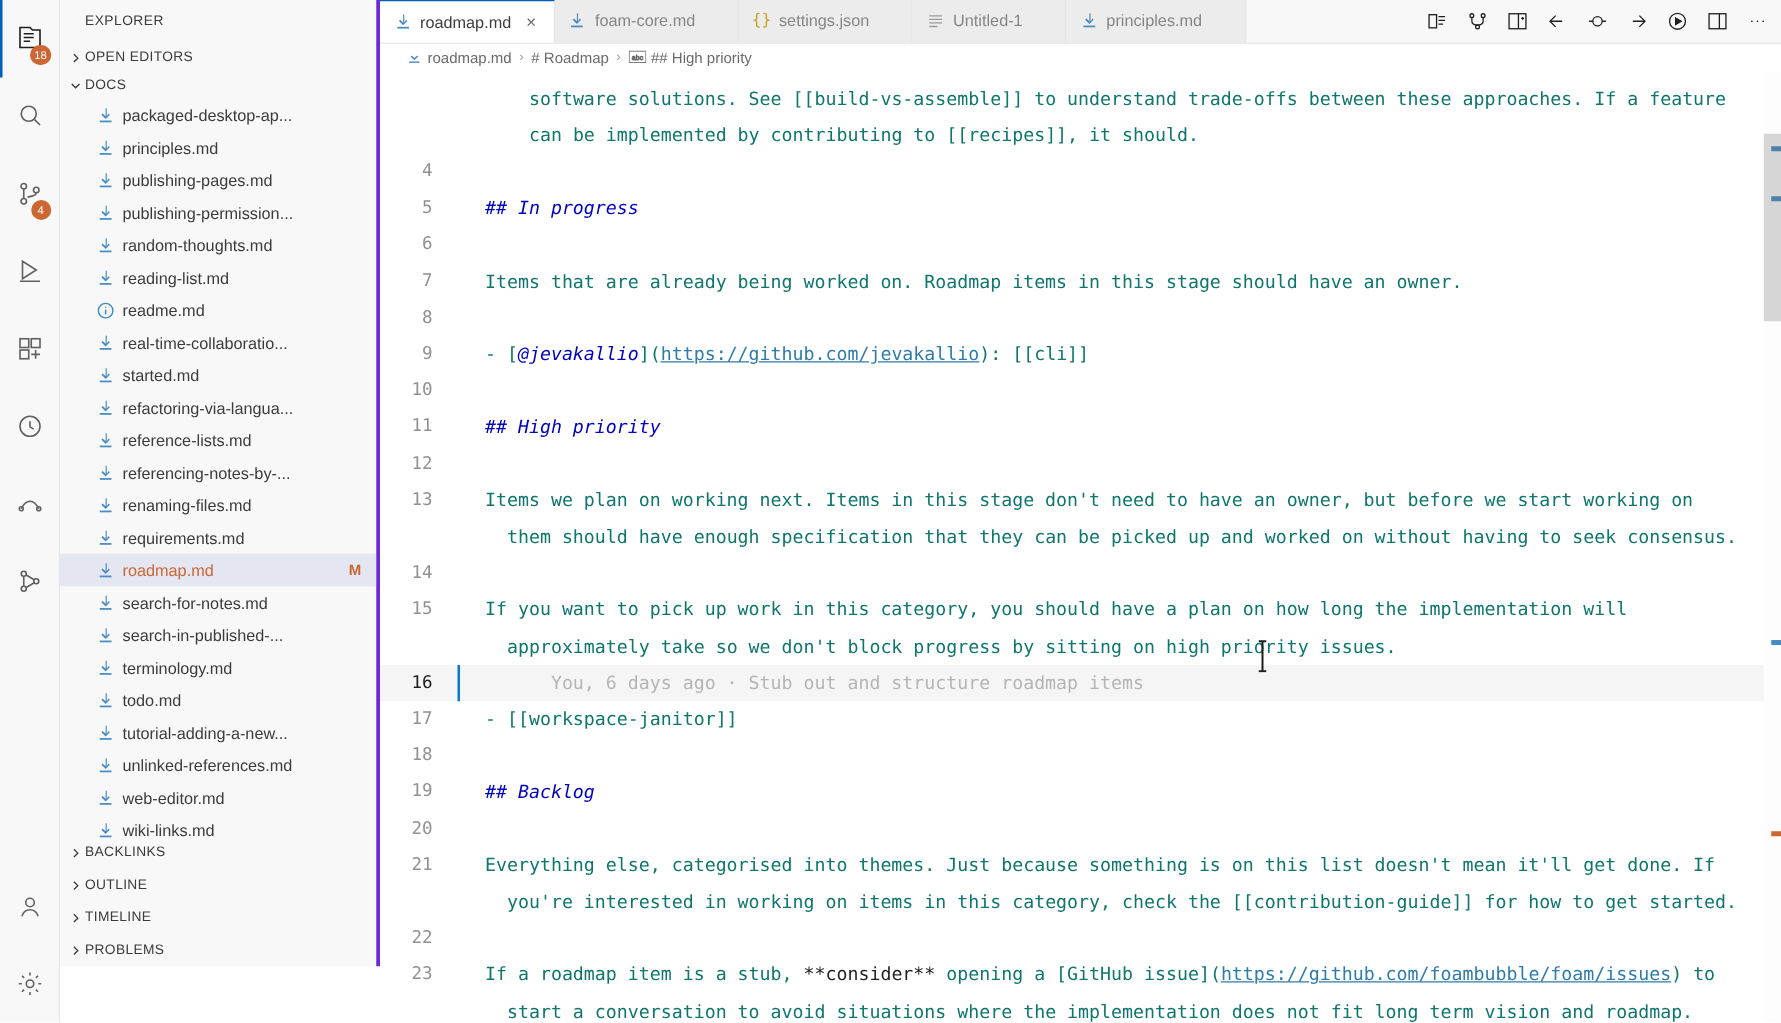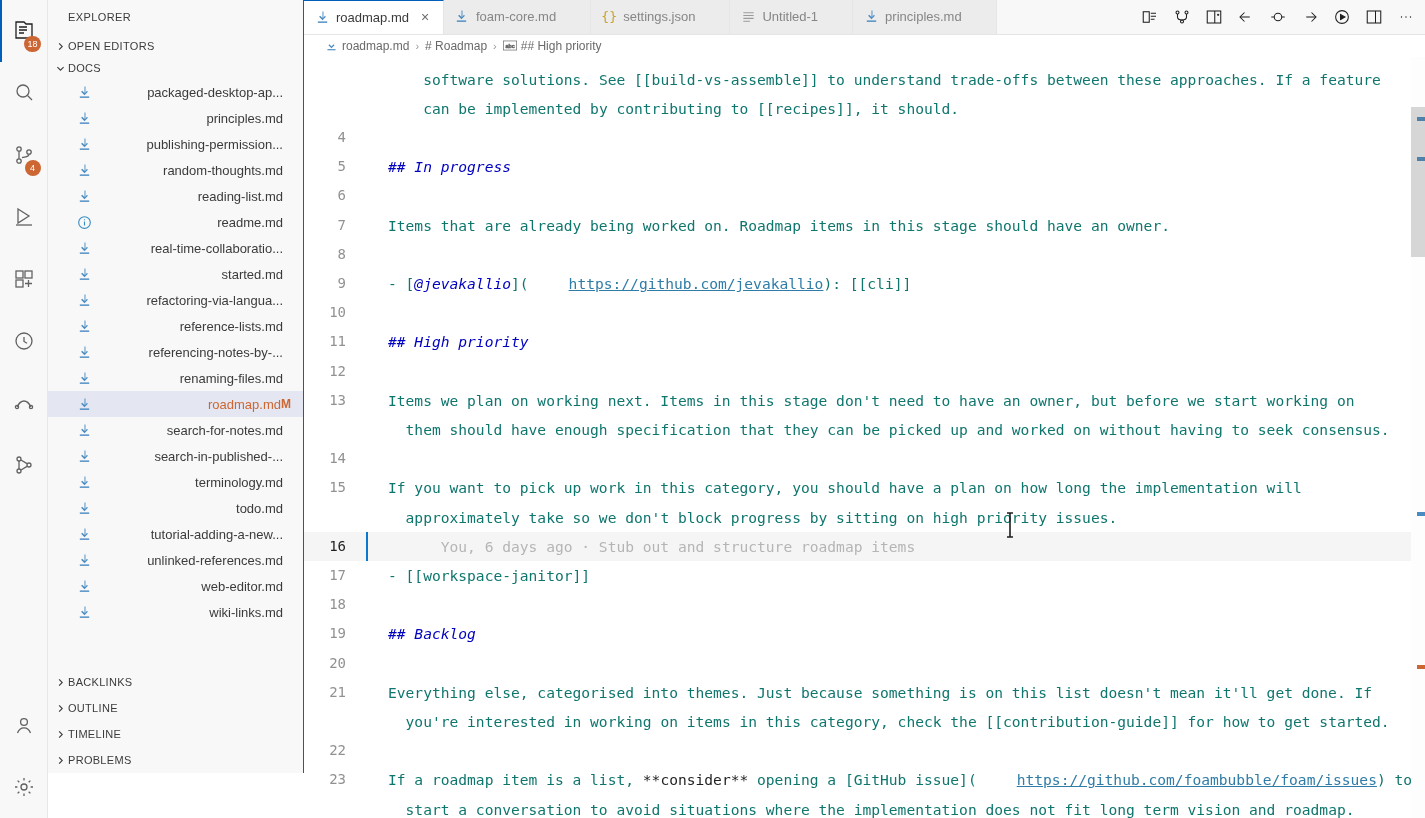--- a/index.html
+++ b/index.html
@@ -57,21 +57,21 @@
     font-family: "Liberation Sans", sans-serif;
   }
   .act-spacer { flex: 1 1 auto; }
 
   
   .sidebar {
     width: 256px;
     flex: 0 0 256px;
     height: 773px;
     background: #f8f8f8;
-    border-right: 1px solid #6d28d9;
+    border-right: 3px solid #6d28d9;
     overflow: hidden;
     position: relative;
   }
   .sidebar-title {
     height: 35px;
     line-height: 35px;
     padding-left: 20px;
     font-size: 11px;
     letter-spacing: .4px;
     color: #3b3b3b;
@@ -116,21 +116,20 @@
     flex: 0 0 16px;
     margin-right: 6px;
     display: inline-flex; align-items: center; justify-content: center;
   }
   .file-name {
     overflow: hidden;
     text-overflow: ellipsis;
     white-space: nowrap;
     flex: 1 1 auto;
     max-width: 185px;
-    text-align: right;
   }
   .file-badge {
     color: #cc6633;
     font-size: 12px;
     margin-right: 12px;
     font-weight: bold;
   }
   .bottom-sections {
     position: absolute;
     left: 0; right: 0; bottom: 0;
@@ -241,21 +240,21 @@
   .code-text {
     flex: 1 1 auto;
     padding-left: 20px;
     white-space: pre-wrap;
     word-break: break-word;
     color: #3b3b3b;
     border-left: 2px solid transparent;
   }
   .line.current .code-text { border-left: 2px solid #0b78d0; }
   .c-head { color: #0000c0; font-style: italic; }
-  .c-link { color: #2f7ca8; text-decoration: underline; margin-left: 40px; }
+  .c-link { color: #2f7ca8; text-decoration: underline; }
   .c-text { color: #0f766e; }
   .c-bold { color: #1f1f1f; font-weight: normal; }
   .c-blame {
     color: #b5b5b5;
     font-style: normal;
     text-align: center;
   }
   
   .overview-ruler {
     position: absolute;
@@ -414,20 +413,29 @@
           </span>
           <span class="file-name">principles.md</span>
         </div>
         <div class="file-row">
           <span class="file-icon">
             <svg width="15" height="15" viewBox="0 0 16 16" fill="#4a8bc2">
               <path d="M8 1.6v7L5.5 6.1 4.4 7.2 8 10.8l3.6-3.6-1.1-1.1L9 8.6v-7z"></path>
               <rect x="3" y="12.2" width="10" height="1.5"></rect>
             </svg>
           </span>
+          <span class="file-name">publishing-pages.md</span>
+        </div>
+        <div class="file-row">
+          <span class="file-icon">
+            <svg width="15" height="15" viewBox="0 0 16 16" fill="#4a8bc2">
+              <path d="M8 1.6v7L5.5 6.1 4.4 7.2 8 10.8l3.6-3.6-1.1-1.1L9 8.6v-7z"></path>
+              <rect x="3" y="12.2" width="10" height="1.5"></rect>
+            </svg>
+          </span>
           <span class="file-name">publishing-permission...</span>
         </div>
         <div class="file-row">
           <span class="file-icon">
             <svg width="15" height="15" viewBox="0 0 16 16" fill="#4a8bc2">
               <path d="M8 1.6v7L5.5 6.1 4.4 7.2 8 10.8l3.6-3.6-1.1-1.1L9 8.6v-7z"></path>
               <rect x="3" y="12.2" width="10" height="1.5"></rect>
             </svg>
           </span>
           <span class="file-name">random-thoughts.md</span>
@@ -496,20 +504,29 @@
           <span class="file-name">referencing-notes-by-...</span>
         </div>
         <div class="file-row">
           <span class="file-icon">
             <svg width="15" height="15" viewBox="0 0 16 16" fill="#4a8bc2">
               <path d="M8 1.6v7L5.5 6.1 4.4 7.2 8 10.8l3.6-3.6-1.1-1.1L9 8.6v-7z"></path>
               <rect x="3" y="12.2" width="10" height="1.5"></rect>
             </svg>
           </span>
           <span class="file-name">renaming-files.md</span>
+        </div>
+        <div class="file-row">
+          <span class="file-icon">
+            <svg width="15" height="15" viewBox="0 0 16 16" fill="#4a8bc2">
+              <path d="M8 1.6v7L5.5 6.1 4.4 7.2 8 10.8l3.6-3.6-1.1-1.1L9 8.6v-7z"></path>
+              <rect x="3" y="12.2" width="10" height="1.5"></rect>
+            </svg>
+          </span>
+          <span class="file-name">requirements.md</span>
         </div>
         <div class="file-row selected">
           <span class="file-icon">
             <svg width="15" height="15" viewBox="0 0 16 16" fill="#4a8bc2">
               <path d="M8 1.6v7L5.5 6.1 4.4 7.2 8 10.8l3.6-3.6-1.1-1.1L9 8.6v-7z"></path>
               <rect x="3" y="12.2" width="10" height="1.5"></rect>
             </svg>
           </span>
           <span class="file-name">roadmap.md</span>
           <span class="file-badge">M</span>
@@ -780,21 +797,21 @@
           <div class="line"><span class="ln">15</span><span class="code-text"><span class="c-text">If you want to pick up work in this category, you should have a plan on how long the implementation will
   approximately take so we don't block progress by sitting on high priority issues.</span></span></div>
           <div class="line current"><span class="ln cur">16</span><span class="code-text"><span class="c-blame">      You, 6 days ago · Stub out and structure roadmap items</span></span></div>
           <div class="line"><span class="ln">17</span><span class="code-text"><span class="c-text">- [[workspace-janitor]]</span></span></div>
           <div class="line"><span class="ln">18</span><span class="code-text">&nbsp;</span></div>
           <div class="line"><span class="ln">19</span><span class="code-text"><span class="c-head">## Backlog</span></span></div>
           <div class="line"><span class="ln">20</span><span class="code-text">&nbsp;</span></div>
           <div class="line"><span class="ln">21</span><span class="code-text"><span class="c-text">Everything else, categorised into themes. Just because something is on this list doesn't mean it'll get done. If
   you're interested in working on items in this category, check the [[contribution-guide]] for how to get started.</span></span></div>
           <div class="line"><span class="ln">22</span><span class="code-text">&nbsp;</span></div>
-          <div class="line"><span class="ln">23</span><span class="code-text"><span class="c-text">If a roadmap item is a list, </span><span class="c-bold">**consider**</span><span class="c-text"> opening a [GitHub issue](</span><span class="c-link">https://github.com/foambubble/foam/issues</span><span class="c-text">) to
+          <div class="line"><span class="ln">23</span><span class="code-text"><span class="c-text">If a roadmap item is a stub, </span><span class="c-bold">**consider**</span><span class="c-text"> opening a [GitHub issue](</span><span class="c-link">https://github.com/foambubble/foam/issues</span><span class="c-text">) to
   start a conversation to avoid situations where the implementation does not fit long term vision and roadmap.</span></span></div>
         </div>
 
       <div class="overview-ruler">
         <div class="ov-mark" style="top:60px; background:#4a8bc2;"></div>
         <div class="ov-mark" style="top:100px; background:#4a8bc2;"></div>
         <div class="ov-mark" style="top:455px; background:#4a8bc2;"></div>
         <div class="ov-mark" style="top:608px; background:#cc6633;"></div>
         <div class="scroll-thumb" style="top:50px;"></div>
       </div>

